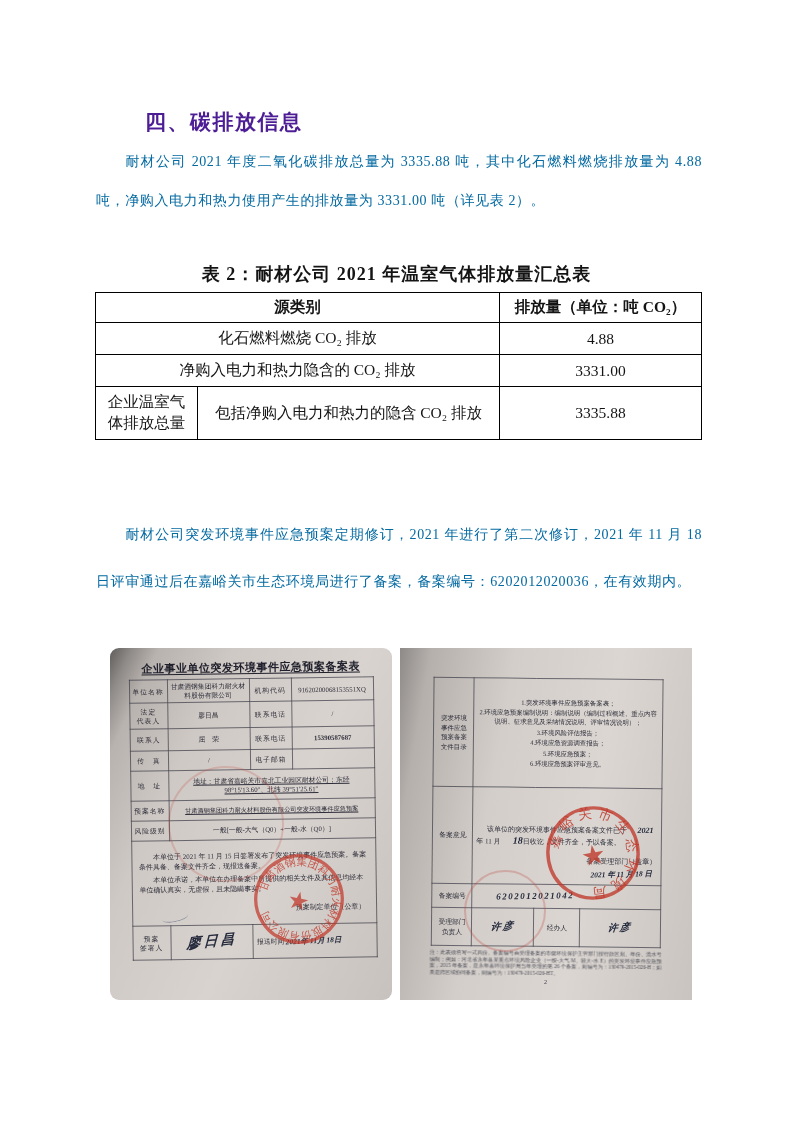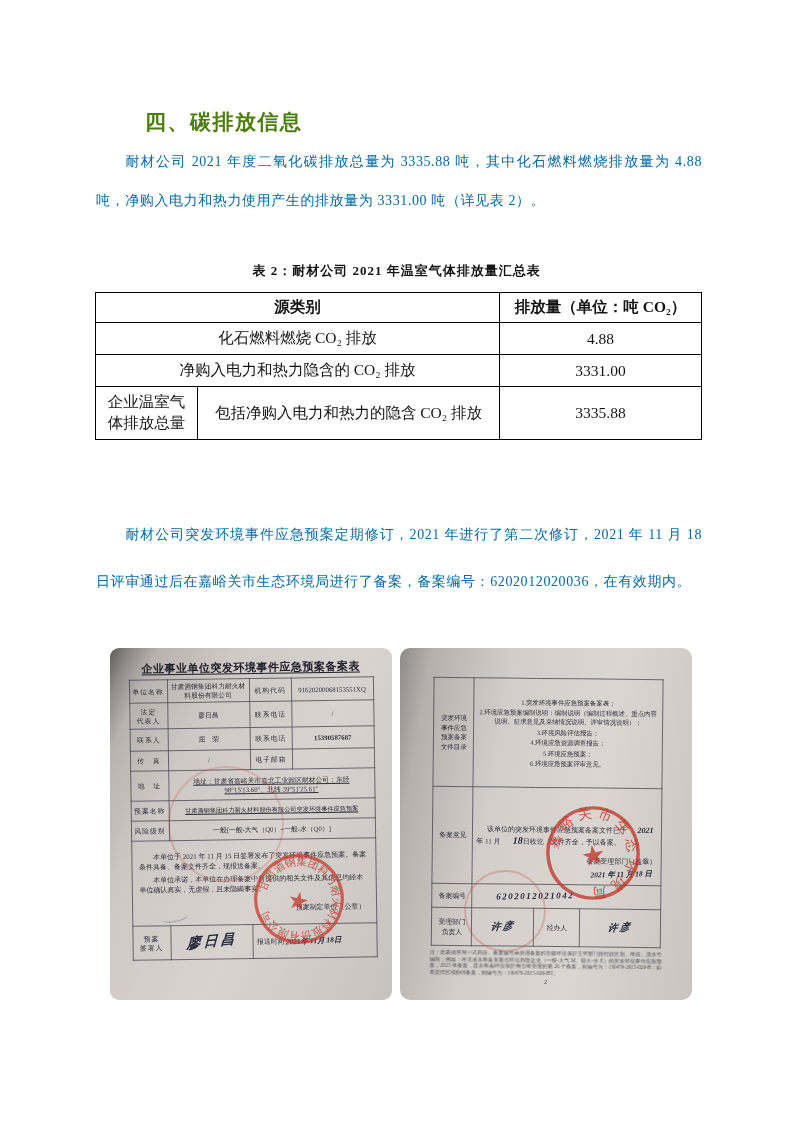--- a/index.html
+++ b/index.html
@@ -2,46 +2,46 @@
 <html><head>
 <meta charset="utf-8">
 <style>
   html,body{margin:0;padding:0;background:#ffffff;}
   body{width:793px;height:1122px;position:relative;font-family:"Liberation Serif","DejaVu Serif",serif;color:#141414;}
   .page{position:absolute;left:0;top:0;width:793px;height:1122px;background:#fff;overflow:hidden;}
   .pre{white-space:pre-line;}
 
   
   .sec-heading{position:absolute;left:145px;font-family:"Liberation Sans","DejaVu Sans",sans-serif;
-    font-weight:bold;font-size:21px;letter-spacing:1.5px;color:#4d7c0f;}
+    font-weight:bold;font-size:21px;letter-spacing:1.5px;color:#4c1d95;}
   .h-sec4{top:108px;}
   .h-sec5{top:442px;}
   .sub-heading{position:absolute;left:145px;top:478px;font-weight:bold;font-size:20px;letter-spacing:1px;color:#0d0d0d;}
   .body-para{position:absolute;left:96px;width:606px;font-size:14px;letter-spacing:0.6px;
     text-align:justify;text-indent:2.1em;color:#0369a1;}
   .para1{top:143px;line-height:38.5px;}
   .para2{top:511px;line-height:47px;}
 
   .tbl-caption{position:absolute;left:0;top:262px;width:100%;text-align:center;
-    font-weight:bold;font-size:13px;letter-spacing:1px;}
+    font-weight:bold;font-size:18px;letter-spacing:1px;}
 
   table.main-table{position:absolute;left:95px;top:292px;width:606px;border-collapse:collapse;
     font-size:15.5px;table-layout:fixed;}
   table.main-table td{border:1.5px solid #000;text-align:center;vertical-align:middle;padding:5px 4px;}
   table.main-table tr.hdr td{font-weight:bold;padding:4px 4px;}
 
   .page-num{position:absolute;left:0;top:1036px;width:100%;text-align:center;
     font-size:14px;font-weight:bold;letter-spacing:1px;color:#17202a;}
 
   
   .photo{position:absolute;top:648px;height:352px;overflow:hidden;}
   .photo-left{left:110px;width:282px;
     background:linear-gradient(115deg,#5f5c5a 0%,#8f8b88 5%,#b9b3af 11%,#cfc9c5 28%,#d9d3cf 58%,#c8c2be 100%);border-radius:9px;}
   .photo-right{left:400px;width:292px;
-    background:linear-gradient(100deg,#8e8a88 0%,#b5b0ac 9%,#d3ceca 33%,#dbd6d2 63%,#c9c4c0 100%);border-radius:10px;}
+    background:linear-gradient(100deg,#8e8a88 0%,#b5b0ac 9%,#d3ceca 33%,#dbd6d2 63%,#c9c4c0 100%);}
   .paper{position:absolute;color:#2c2c38;}
   .paper-left{left:10px;top:12px;width:266px;height:338px;transform:rotate(-0.8deg);}
   .paper-right{left:18px;top:16px;width:258px;height:330px;transform:rotate(0.6deg);}
 
   .mini-title{text-align:center;font-weight:bold;font-size:11px;letter-spacing:0.5px;color:#20202c;
     margin:0 0 3px 0;text-decoration:underline;text-underline-offset:2px;}
   table.mini{border-collapse:collapse;width:244px;margin:0 auto;table-layout:fixed;
     font-size:6.8px;line-height:9px;color:#2e2e3a;}
   table.mini td{border:1px solid rgba(62,62,74,0.72);text-align:center;vertical-align:middle;padding:2px 2px;}
   table.mini .lbl{letter-spacing:1px;}

